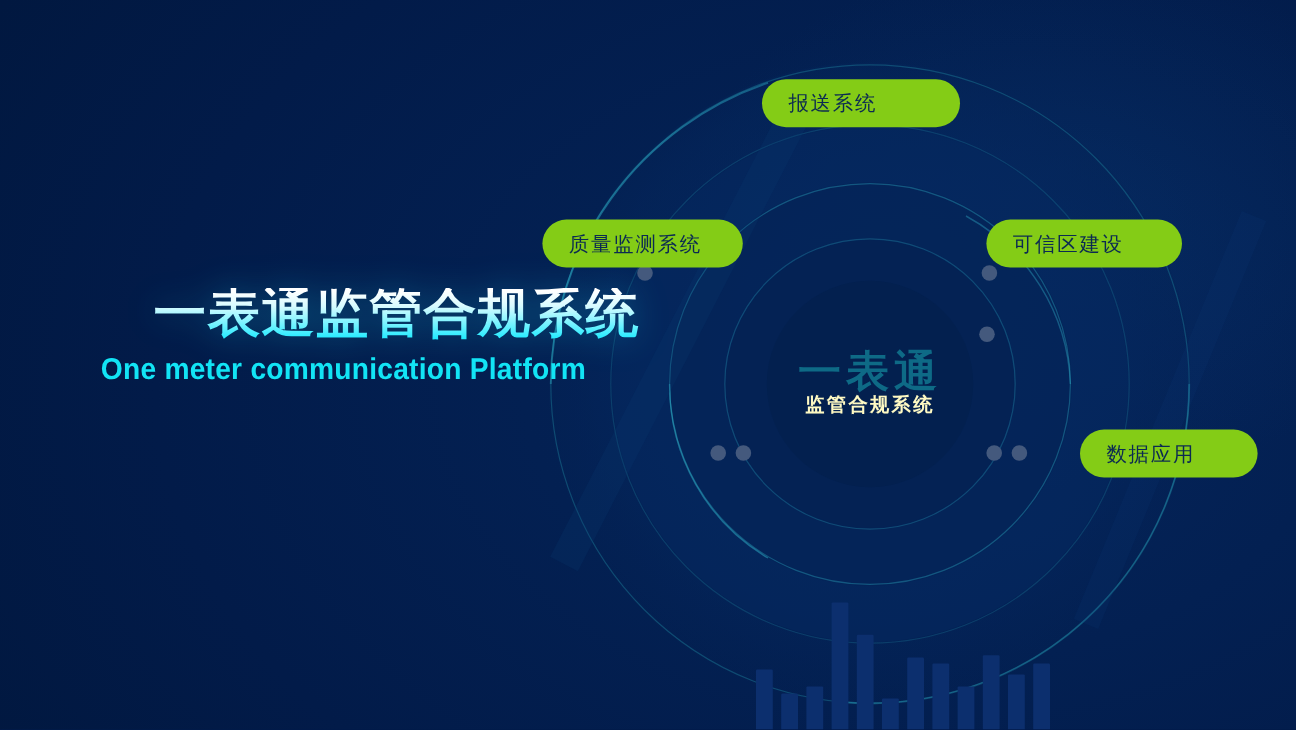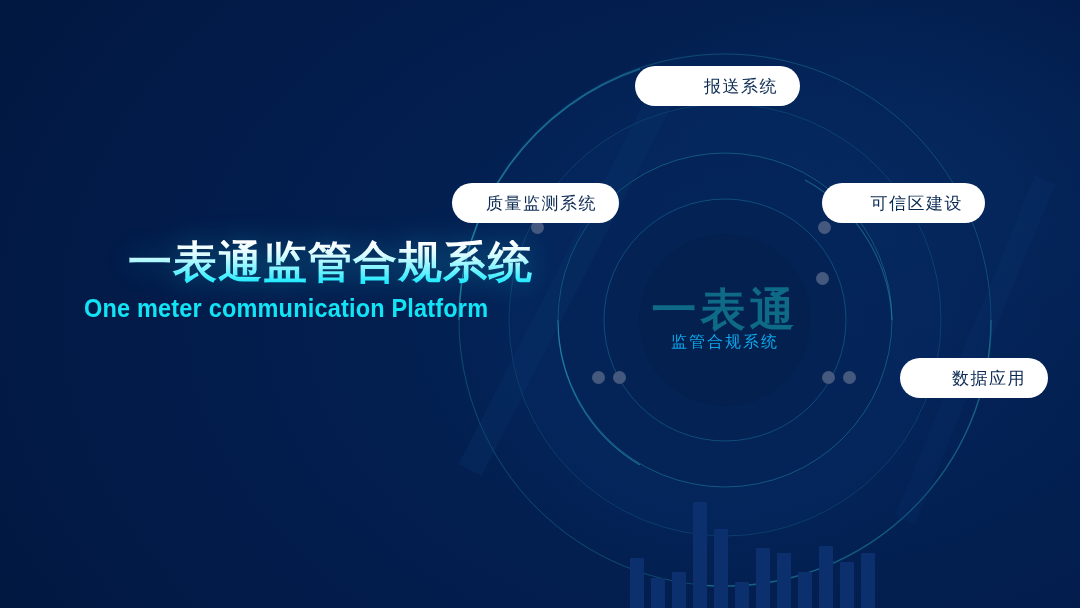--- a/index.html
+++ b/index.html
@@ -44,31 +44,31 @@
   .sub-title{
     margin-top:10px;
     font-size:25px;font-weight:700;letter-spacing:.2px;color:#12e4f5;
     white-space:nowrap;
     transform:scaleX(.94);transform-origin:left center;
   }
 
   
   .hub{position:absolute;left:725px;top:320px;transform:translate(-50%,-50%);
        text-align:center;width:220px;}
-  .hub-main{font-size:45px;font-weight:700;letter-spacing:4px;color:#0e6a86;line-height:1;}
-  .hub-sub{margin-top:0;font-size:16px;font-weight:400;letter-spacing:2px;color:#0ea5e9;}
+  .hub-main{font-size:36px;font-weight:700;letter-spacing:4px;color:#0e6a86;line-height:1;}
+  .hub-sub{margin-top:0;font-size:16px;font-weight:700;letter-spacing:2px;color:#fef9c3;}
 
   
   .pill{
     position:absolute;
-    background:#ffffff;
+    background:#84cc16;
     color:#0b2a52;
     border-radius:999px;
     font-size:17px;font-weight:500;letter-spacing:1.5px;
-    display:flex;align-items:center;justify-content:flex-end;
+    display:flex;align-items:center;justify-content:flex-start;
     height:40px;
     white-space:nowrap;
     box-sizing:border-box;padding:0 22px;
   }
   .dot{position:absolute;width:13px;height:13px;border-radius:50%;background:#44597d;}
 </style>
 </head>
 <body>
 
 <div id="stage">

